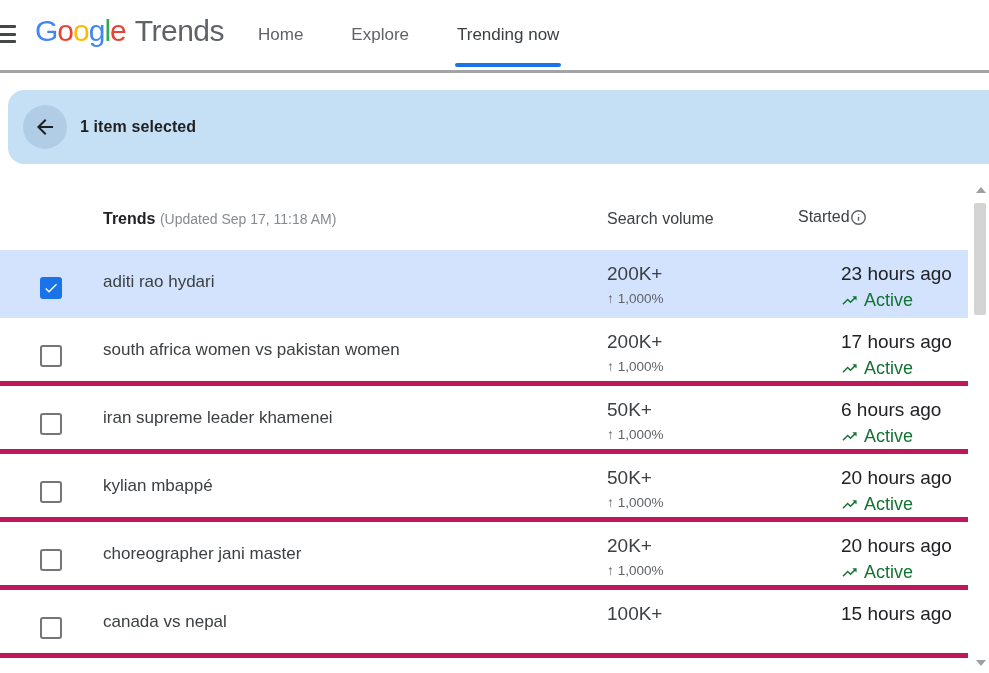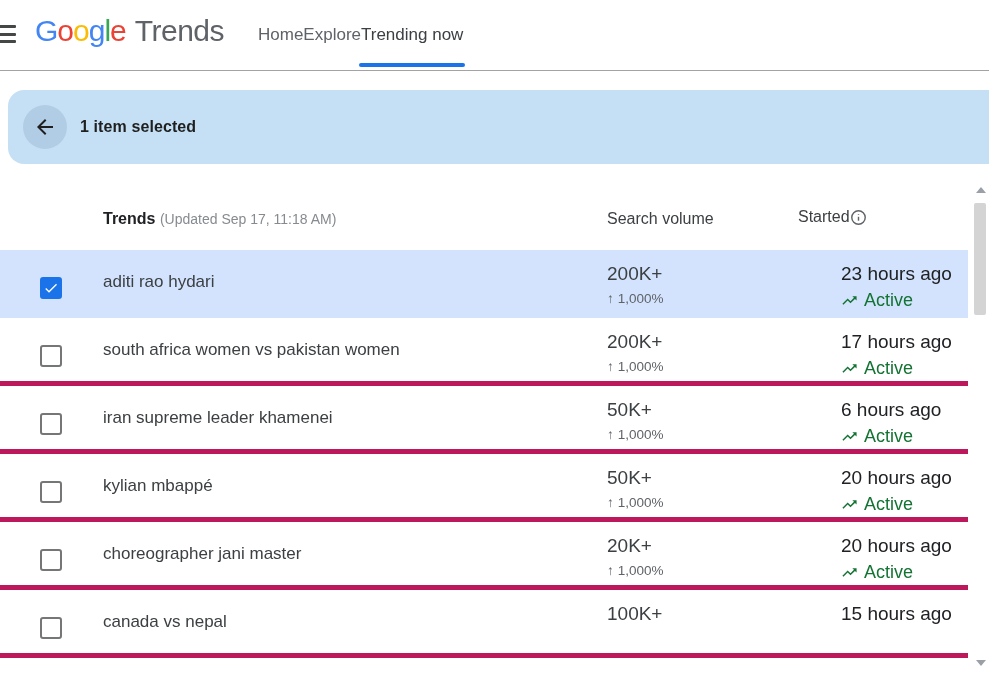--- a/index.html
+++ b/index.html
@@ -4,30 +4,30 @@
 <style>
   html, body { margin:0; padding:0; }
   body {
     width:989px; height:673px; overflow:hidden; position:relative;
     background:#ffffff; font-family:"Liberation Sans", sans-serif;
     -webkit-font-smoothing:antialiased;
   }
 
   
   .topnav { position:absolute; top:0; left:0; width:100%; height:70px;
-            background:#fff; border-bottom:1px solid #a3a3a3; z-index:5; }
+            background:#fff; border-bottom:3px solid #a3a3a3; z-index:5; }
   .hamburger { position:absolute; left:-3px; top:25px; width:19px; }
   .hamburger span { display:block; width:19px; height:3px; background:#444746;
                     border-radius:1px; margin-bottom:4.5px; }
   .logo { position:absolute; left:35px; top:14px; font-size:30px; letter-spacing:-1px;
           display:flex; align-items:baseline; }
   .logo-google span { font-weight:normal; }
   .logo-product { color:#5f6368; margin-left:9px; letter-spacing:-0.5px; }
   .nav-links { position:absolute; left:258px; top:0; height:70px;
-               display:flex; }
+               display:flex; gap:48px; }
   .nav-link { position:relative; height:70px; display:flex; align-items:center;
               font-size:17px; color:#5f6368; cursor:pointer; }
   .nav-link.active { color:#3c4043; }
   .nav-link .underline { display:none; }
   .nav-link.active .underline { display:block; position:absolute; left:-2px; right:-2px;
               bottom:3px; height:4px; background:#1a73e8; border-radius:3px; }
 
   
   .banner { position:absolute; top:90px; left:8px; right:-16px; height:74px;
             background:#c5e0f5; border-radius:16px; display:flex; align-items:center; }

